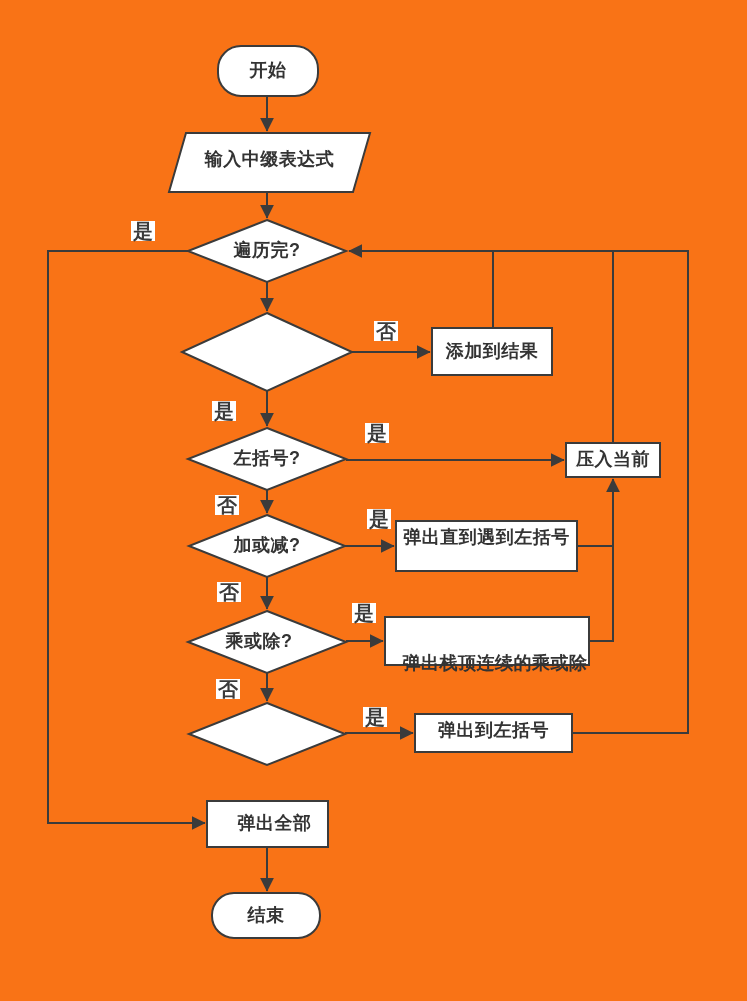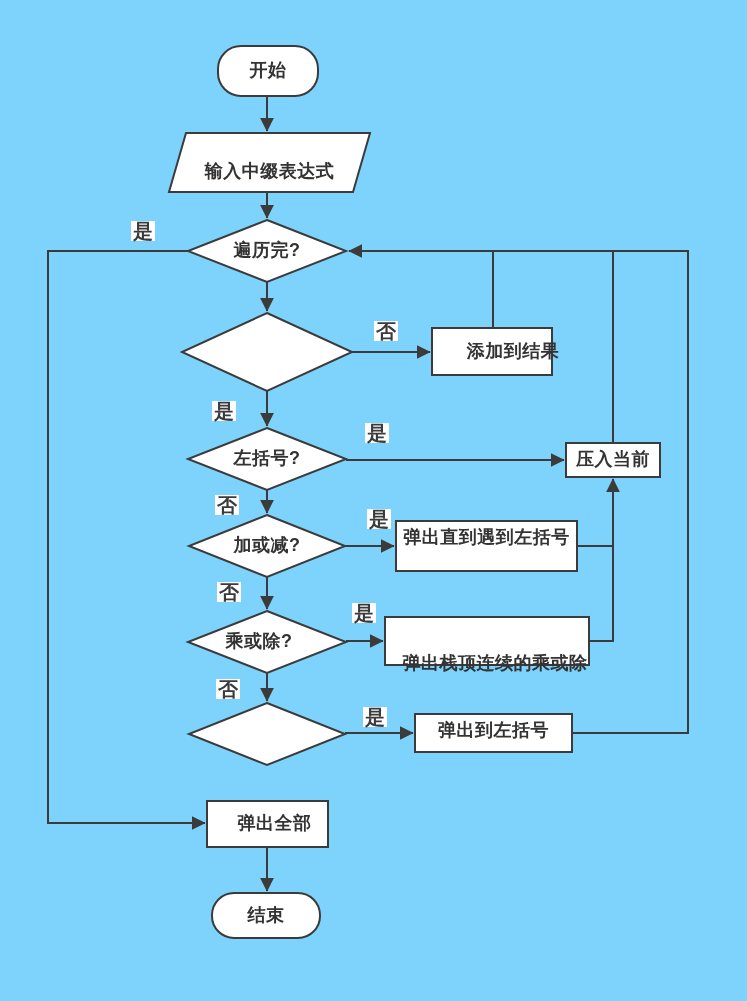--- a/index.html
+++ b/index.html
@@ -1,20 +1,20 @@
 <!DOCTYPE html>
 <html><head>
 <meta charset="utf-8">
 <style>
   html, body { margin: 0; padding: 0; background: #ffffff; }
   #canvas {
     position: relative;
     width: 747px;
     height: 1001px;
-    background: #7dd3fc;
+    background: #f97316;
     font-family: "Liberation Sans", sans-serif;
     overflow: hidden;
   }
   #wires { position: absolute; left: 0; top: 0; }
   .node-label {
     position: absolute;
     display: flex;
     align-items: center;
     justify-content: center;
     text-align: center;
@@ -89,23 +89,23 @@
       <polygon points="267,611 346,642 267,673 188,642"></polygon>
       <rect x="385" y="617" width="204" height="48"></rect>
       <polygon points="267,703 345,734 267,765 189,734"></polygon>
       <rect x="415" y="714" width="157" height="38"></rect>
       <rect x="207" y="801" width="121" height="46"></rect>
       <rect x="212" y="893" width="108" height="45" rx="22"></rect>
     </g>
   </svg>
 
   <div class="node-label" style="left:218px;top:46px;width:100px;height:50px;">开始</div>
-  <div class="node-label" style="left:169px;top:149px;width:201px;height:45px;">输入中缀表达式</div>
+  <div class="node-label" style="left:169px;top:137px;width:201px;height:45px;">输入中缀表达式</div>
   <div class="node-label" style="left:188px;top:220px;width:158px;height:62px;">遍历完?</div>
-  <div class="node-label" style="left:432px;top:328px;width:120px;height:47px;margin-left:21px;">添加到结果</div>
+  <div class="node-label" style="left:432px;top:328px;width:120px;height:47px;">添加到结果</div>
   <div class="node-label" style="left:188px;top:428px;width:158px;height:62px;">左括号?</div>
   <div class="node-label" style="left:566px;top:443px;width:94px;height:34px;">压入当前</div>
   <div class="node-label" style="left:189px;top:515px;width:156px;height:62px;">加或减?</div>
   <div class="node-label" style="left:396px;top:521px;width:181px;height:34px;">弹出直到遇到左括号</div>
   <div class="node-label" style="left:180px;top:611px;width:158px;height:62px;">乘或除?</div>
   <div class="node-label" style="left:393px;top:617px;width:204px;height:48px;margin-top:23px;">弹出栈顶连续的乘或除</div>
   <div class="node-label" style="left:415px;top:714px;width:157px;height:34px;">弹出到左括号</div>
   <div class="node-label" style="left:207px;top:801px;width:121px;height:46px;padding-left:7px;">弹出全部</div>
   <div class="node-label" style="left:212px;top:893px;width:108px;height:45px;">结束</div>
 

